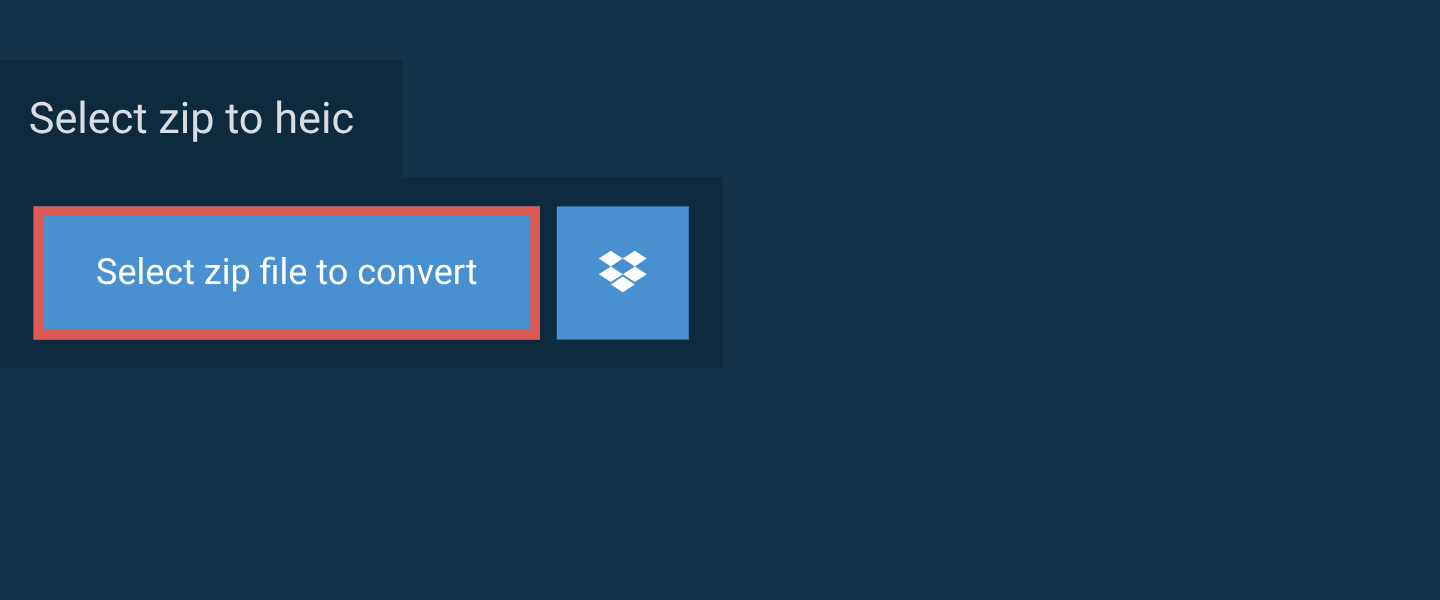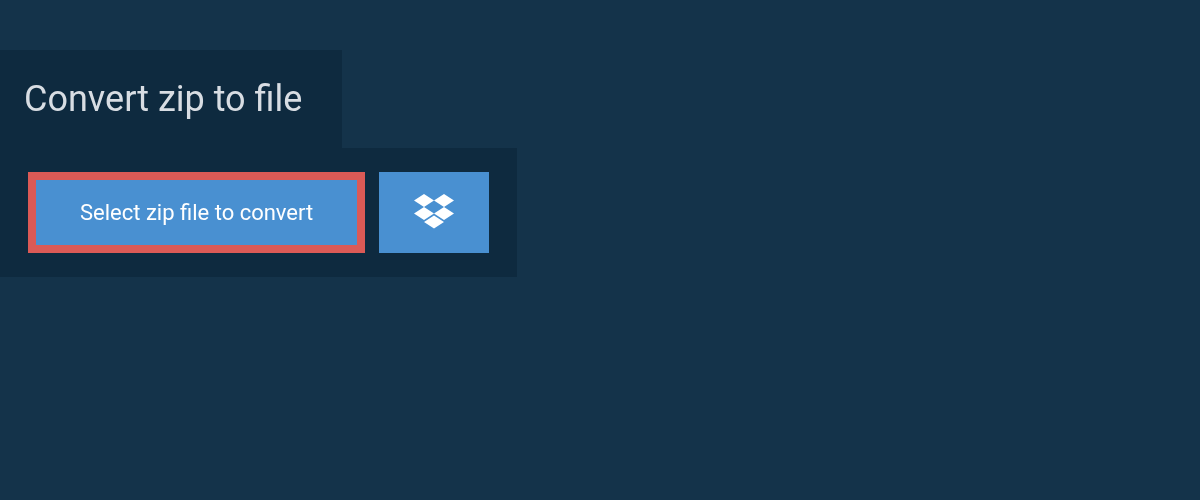--- a/index.html
+++ b/index.html
@@ -30,23 +30,23 @@
       padding: 24px 28px;
       display: flex;
       gap: 14px;
       align-items: stretch;
       width: fit-content;
     }
     .select-button {
       background-color: #4990d1;
       border: 8px solid #db5a56;
       color: #ffffff;
-      font-size: 22px;
+      font-size: 30px;
       font-weight: 400;
-      padding: 20px 44px;
+      padding: 30px 44px;
       cursor: pointer;
       display: flex;
       align-items: center;
       justify-content: center;
       font-family: inherit;
     }
     .dropbox-button {
       background-color: #4990d1;
       border: none;
       width: 110px;
@@ -60,21 +60,21 @@
       height: 38px;
       fill: #ffffff;
     }
   </style>
 </head>
 <body>
 
 
 
 <div class="header-tab">
-  <h1>Convert zip to file</h1>
+  <h1>Select zip to heic</h1>
 </div>
 
 <div class="button-panel">
   <button class="select-button">
     <span>Select zip file to convert</span>
   </button>
   <button class="dropbox-button">
     <svg viewBox="0 0 40 38">
       <path d="M10 0 L20 6.5 L10 13 L0 6.5 Z M30 0 L40 6.5 L30 13 L20 6.5 Z M0 19.5 L10 13 L20 19.5 L10 26 Z M30 13 L40 19.5 L30 26 L20 19.5 Z M10 28 L20 21.5 L30 28 L20 34.5 Z"></path>
     </svg>

